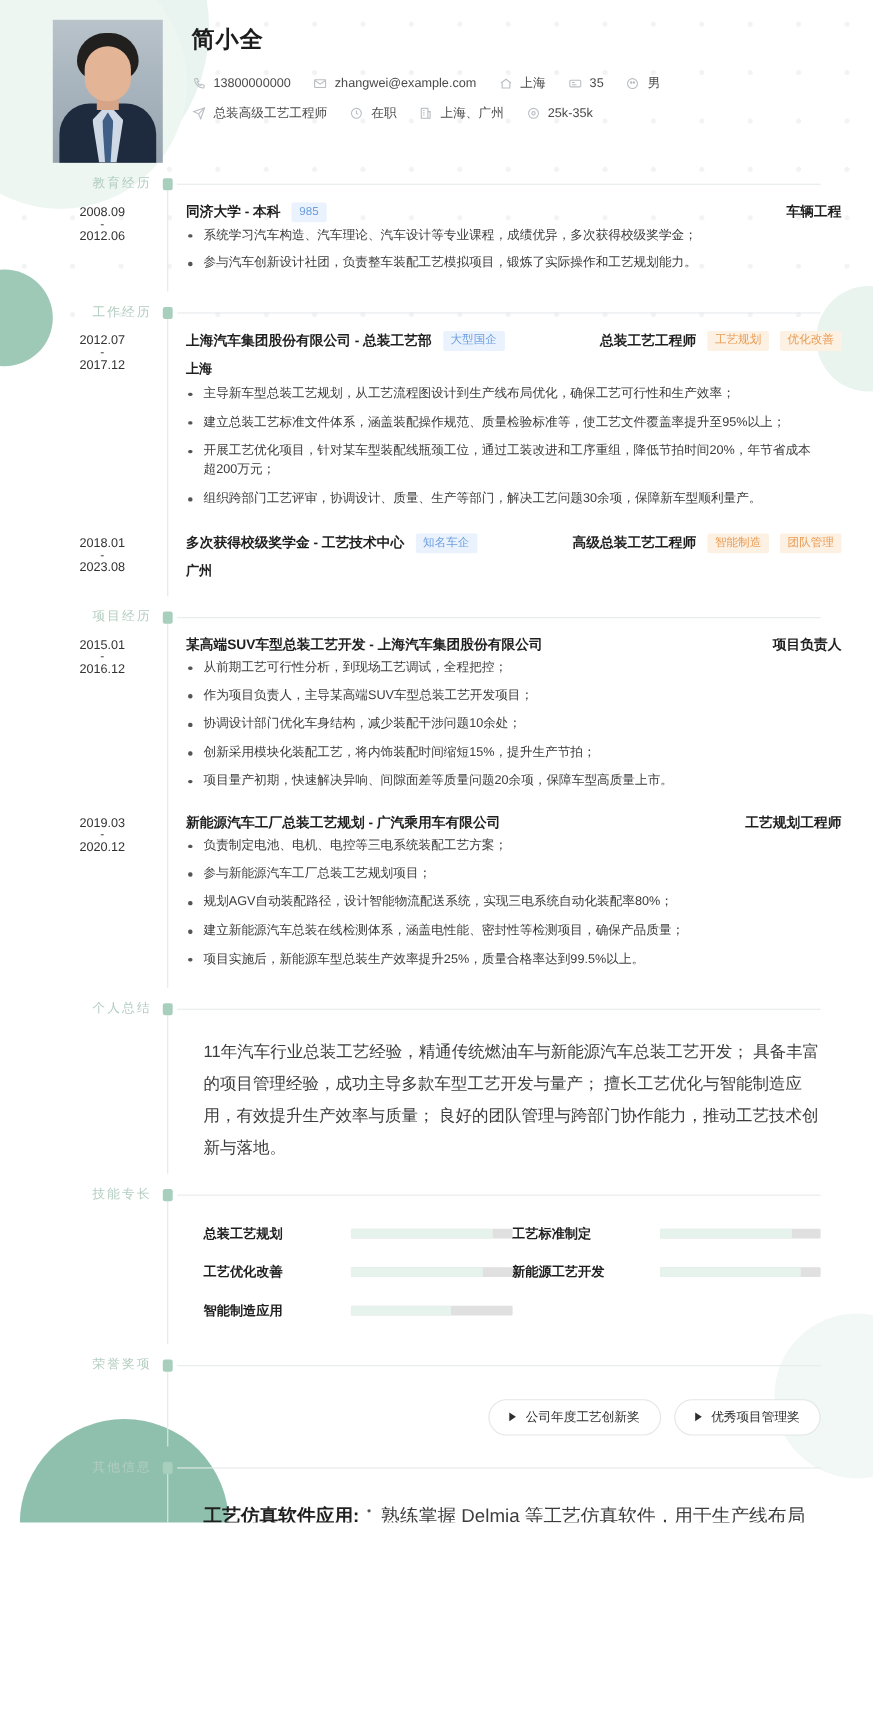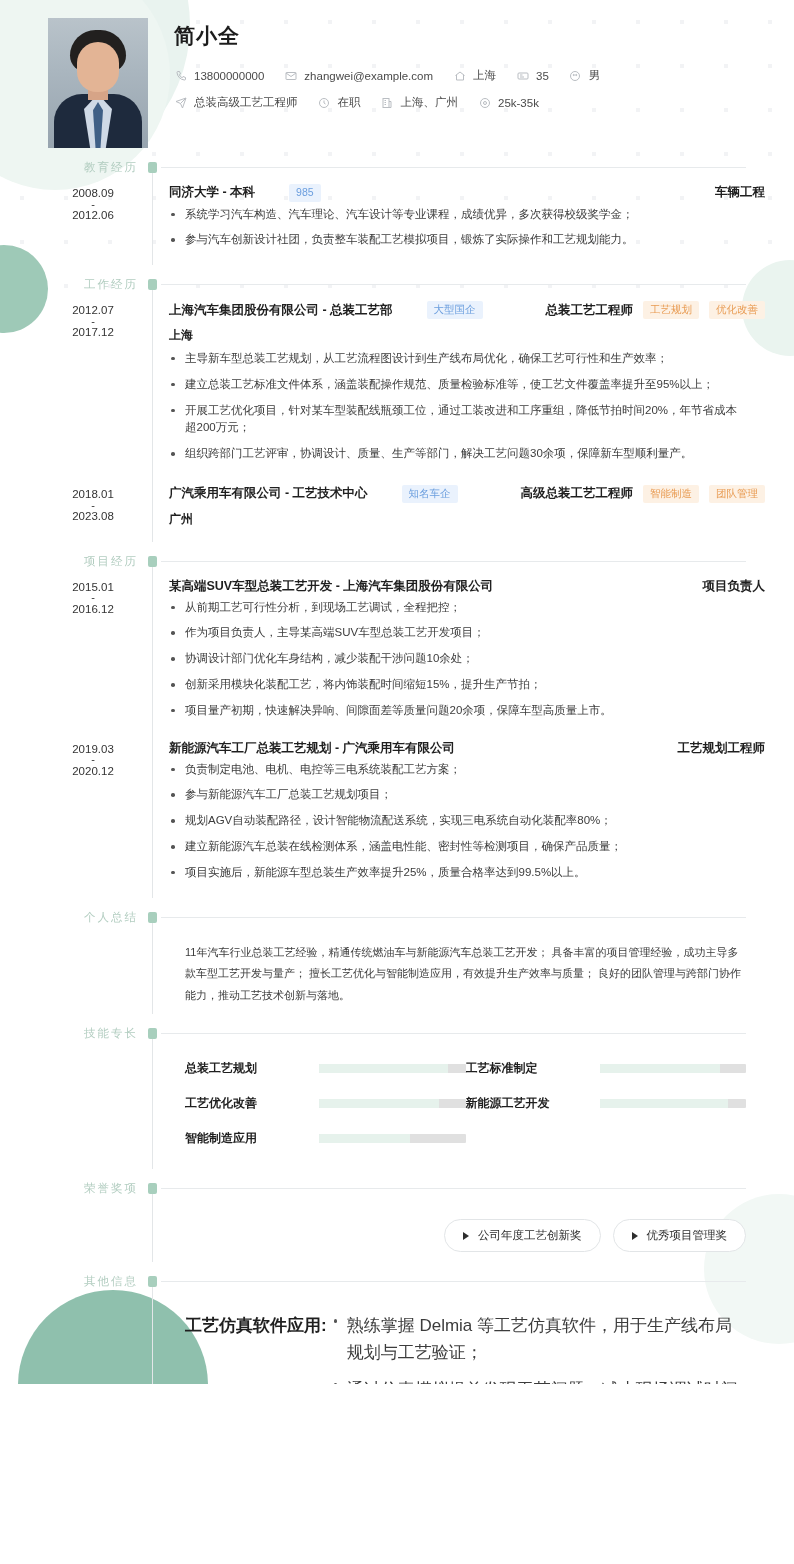--- a/index.html
+++ b/index.html
@@ -209,21 +209,20 @@
     line-height: 1.45;
     padding-top: 1px;
   }
   .entry-date .dash { display: block; line-height: 0.5; font-size: 11px; }
   .entry-main { flex: 1; padding-left: 32px; }
 
   .entry-title-row {
     display: flex;
     align-items: center;
     margin-bottom: 4px;
-    gap: 24px;
   }
   .e-title {
     font-size: 12.5px;
     font-weight: bold;
     color: #1f1f1f;
   }
   .e-right {
     margin-left: auto;
     display: flex;
     align-items: center;
@@ -264,21 +263,21 @@
     content: "";
     position: absolute;
     left: 2px; top: 7px;
     width: 3.5px; height: 3.5px;
     border-radius: 50%;
     background: #555;
   }
 
   
   .summary-text {
-    font-size: 11px;
+    font-size: 15px;
     line-height: 1.95;
     color: #3c3c3c;
     padding: 8px 48px 4px 16px;
   }
 
   
   .skills-grid {
     display: flex;
     flex-wrap: wrap;
     padding: 10px 48px 0 16px;
@@ -563,21 +562,21 @@
         <div style="height:10px"></div>
 
         <div class="entry">
           <div class="entry-date">
             <span>2018.01</span>
             <span class="dash">-</span>
             <span>2023.08</span>
           </div>
           <div class="entry-main">
             <div class="entry-title-row">
-              <span class="e-title">广汽乘用车有限公司 - 工艺技术中心</span>
+              <span class="e-title">多次获得校级奖学金 - 工艺技术中心</span>
               <span class="tag tag-blue">知名车企</span>
               <span class="e-right">
                 <span>高级总装工艺工程师</span>
                 <span class="tag tag-orange">智能制造</span>
                 <span class="tag tag-orange">团队管理</span>
               </span>
             </div>
             <div class="e-sub">广州</div>
           </div>
         </div>

